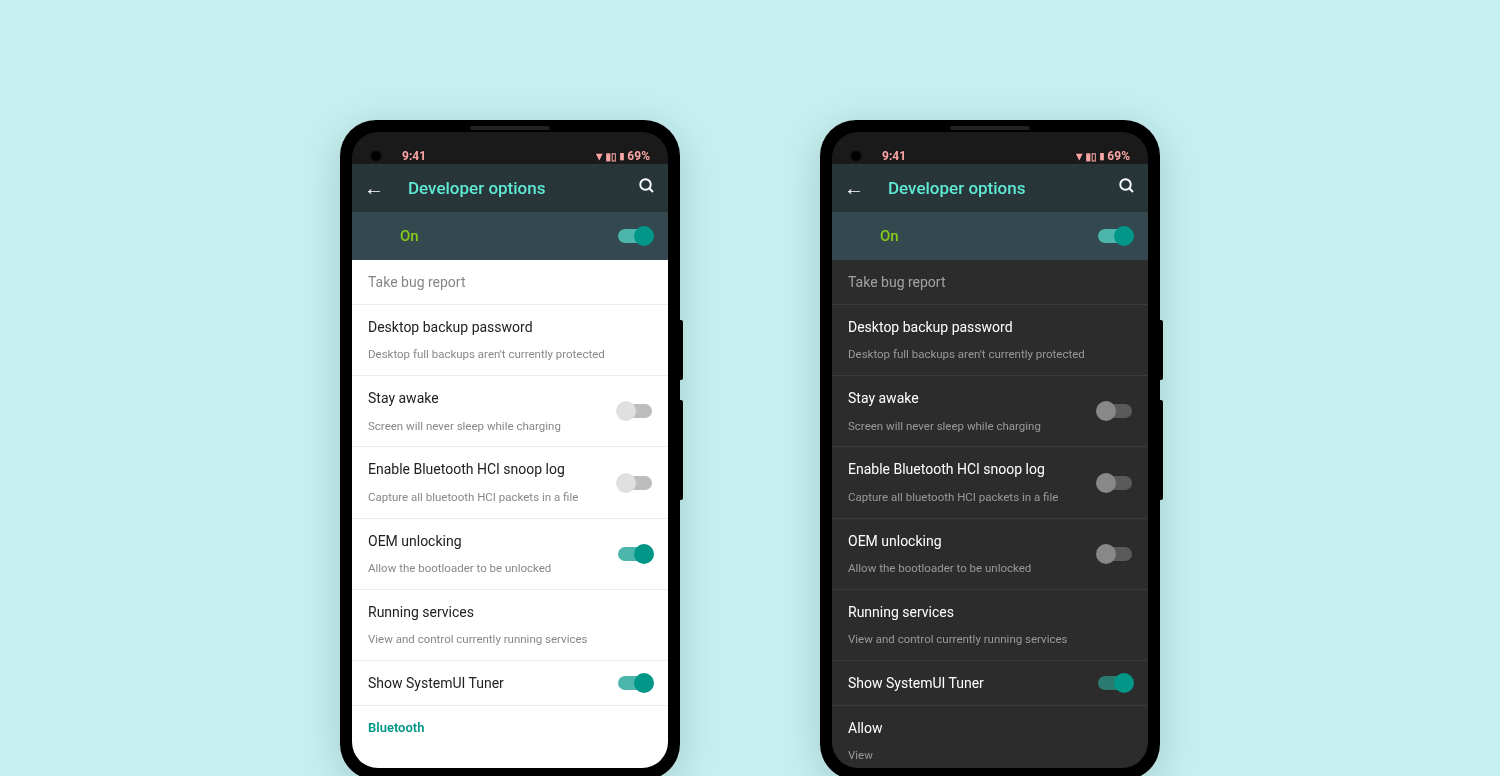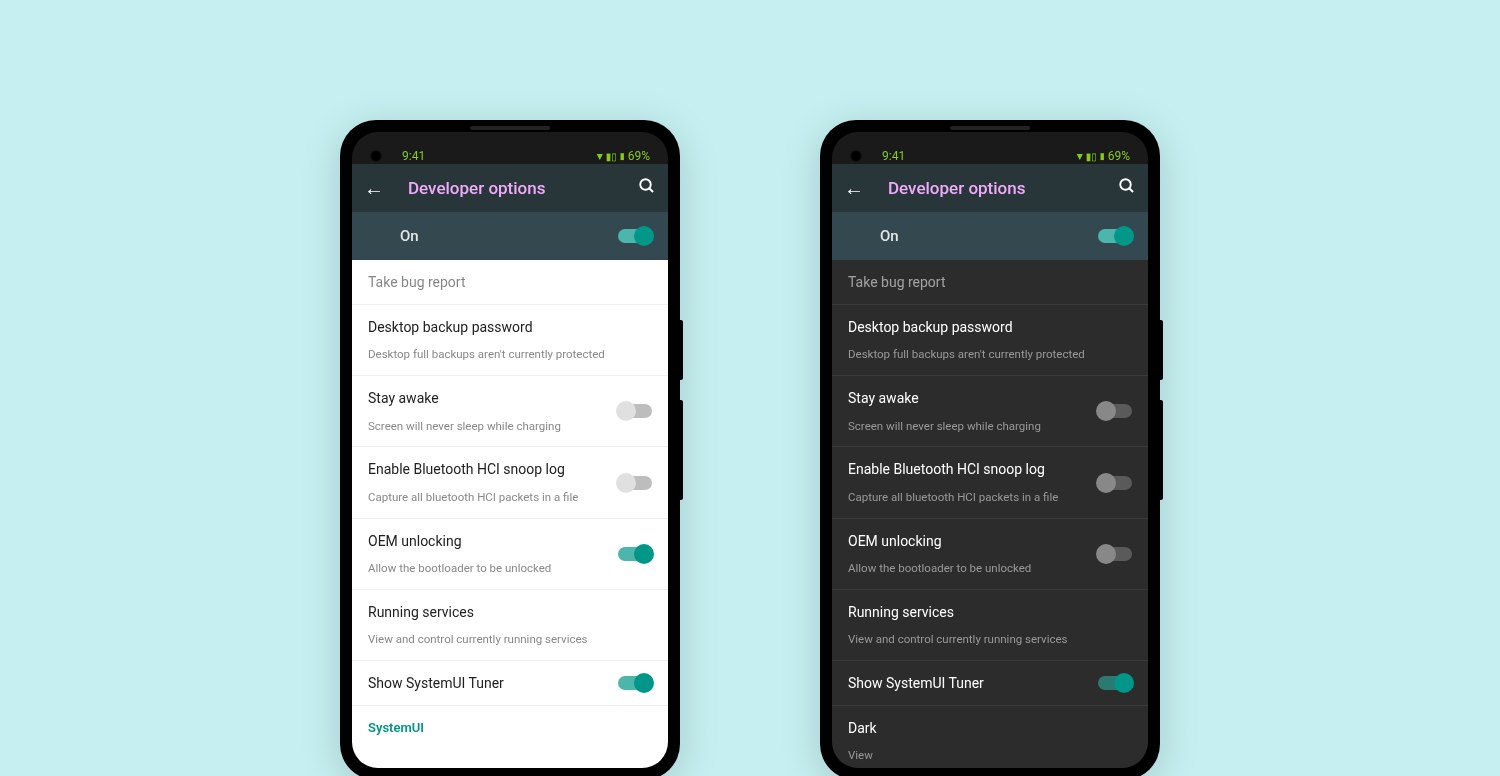--- a/index.html
+++ b/index.html
@@ -73,63 +73,63 @@
   z-index: 10;
   box-shadow: inset 0 0 2px #333;
 }
 .statusbar {
   height: 32px;
   background: #1a1a1a;
   display: flex;
   align-items: center;
   justify-content: space-between;
   padding: 16px 18px 0 50px;
-  color: #84cc16;
+  color: #fca5a5;
   font-size: 12px;
-  font-weight: 400;
+  font-weight: 700;
 }
 .status-icons {
   display: flex;
   align-items: center;
   gap: 3px;
 }
 .appbar {
   height: 48px;
   background: #28363a;
   display: flex;
   align-items: center;
   padding: 0 12px;
   gap: 24px;
 }
 .back-icon {
   color: #fff;
   font-size: 20px;
   cursor: pointer;
 }
 .app-title {
-  color: #f0abfc;
+  color: #5eead4;
   font-size: 17px;
   font-weight: 500;
   flex: 1;
 }
 .search-icon {
   color: #fff;
   font-size: 18px;
   cursor: pointer;
 }
 .master-toggle {
   height: 48px;
   background: #33494f;
   display: flex;
   align-items: center;
   padding: 0 16px 0 48px;
   justify-content: space-between;
 }
 .master-label {
-  color: #e5e5e5;
+  color: #84cc16;
   font-size: 15px;
   font-weight: 500;
 }
 .content {
   flex: 1;
   overflow: hidden;
 }
 .light .content { background: #fff; }
 .dark .content { background: #2c2c2c; }
 .row {
@@ -260,21 +260,21 @@
           <div class="row-title">Running services</div>
           <div class="row-sub">View and control currently running services</div>
         </div>
       </div>
       <div class="row">
         <div class="row-text">
           <div class="row-title">Show SystemUI Tuner</div>
         </div>
         <span class="toggle on"></span>
       </div>
-      <div class="section-header">SystemUI</div>
+      <div class="section-header">Bluetooth</div>
     </div>
   </div>
 </div>
 
 <div class="phone dark">
   <div class="speaker"></div>
   <div class="camera"></div>
   <div class="screen">
     <div class="statusbar">
       <span>9:41</span>
@@ -339,19 +339,19 @@
         </div>
       </div>
       <div class="row">
         <div class="row-text">
           <div class="row-title">Show SystemUI Tuner</div>
         </div>
         <span class="toggle on"></span>
       </div>
       <div class="row">
         <div class="row-text">
-          <div class="row-title">Dark</div>
+          <div class="row-title">Allow</div>
           <div class="row-sub">View</div>
         </div>
       </div>
     </div>
   </div>
 </div>
 
 </body></html>

